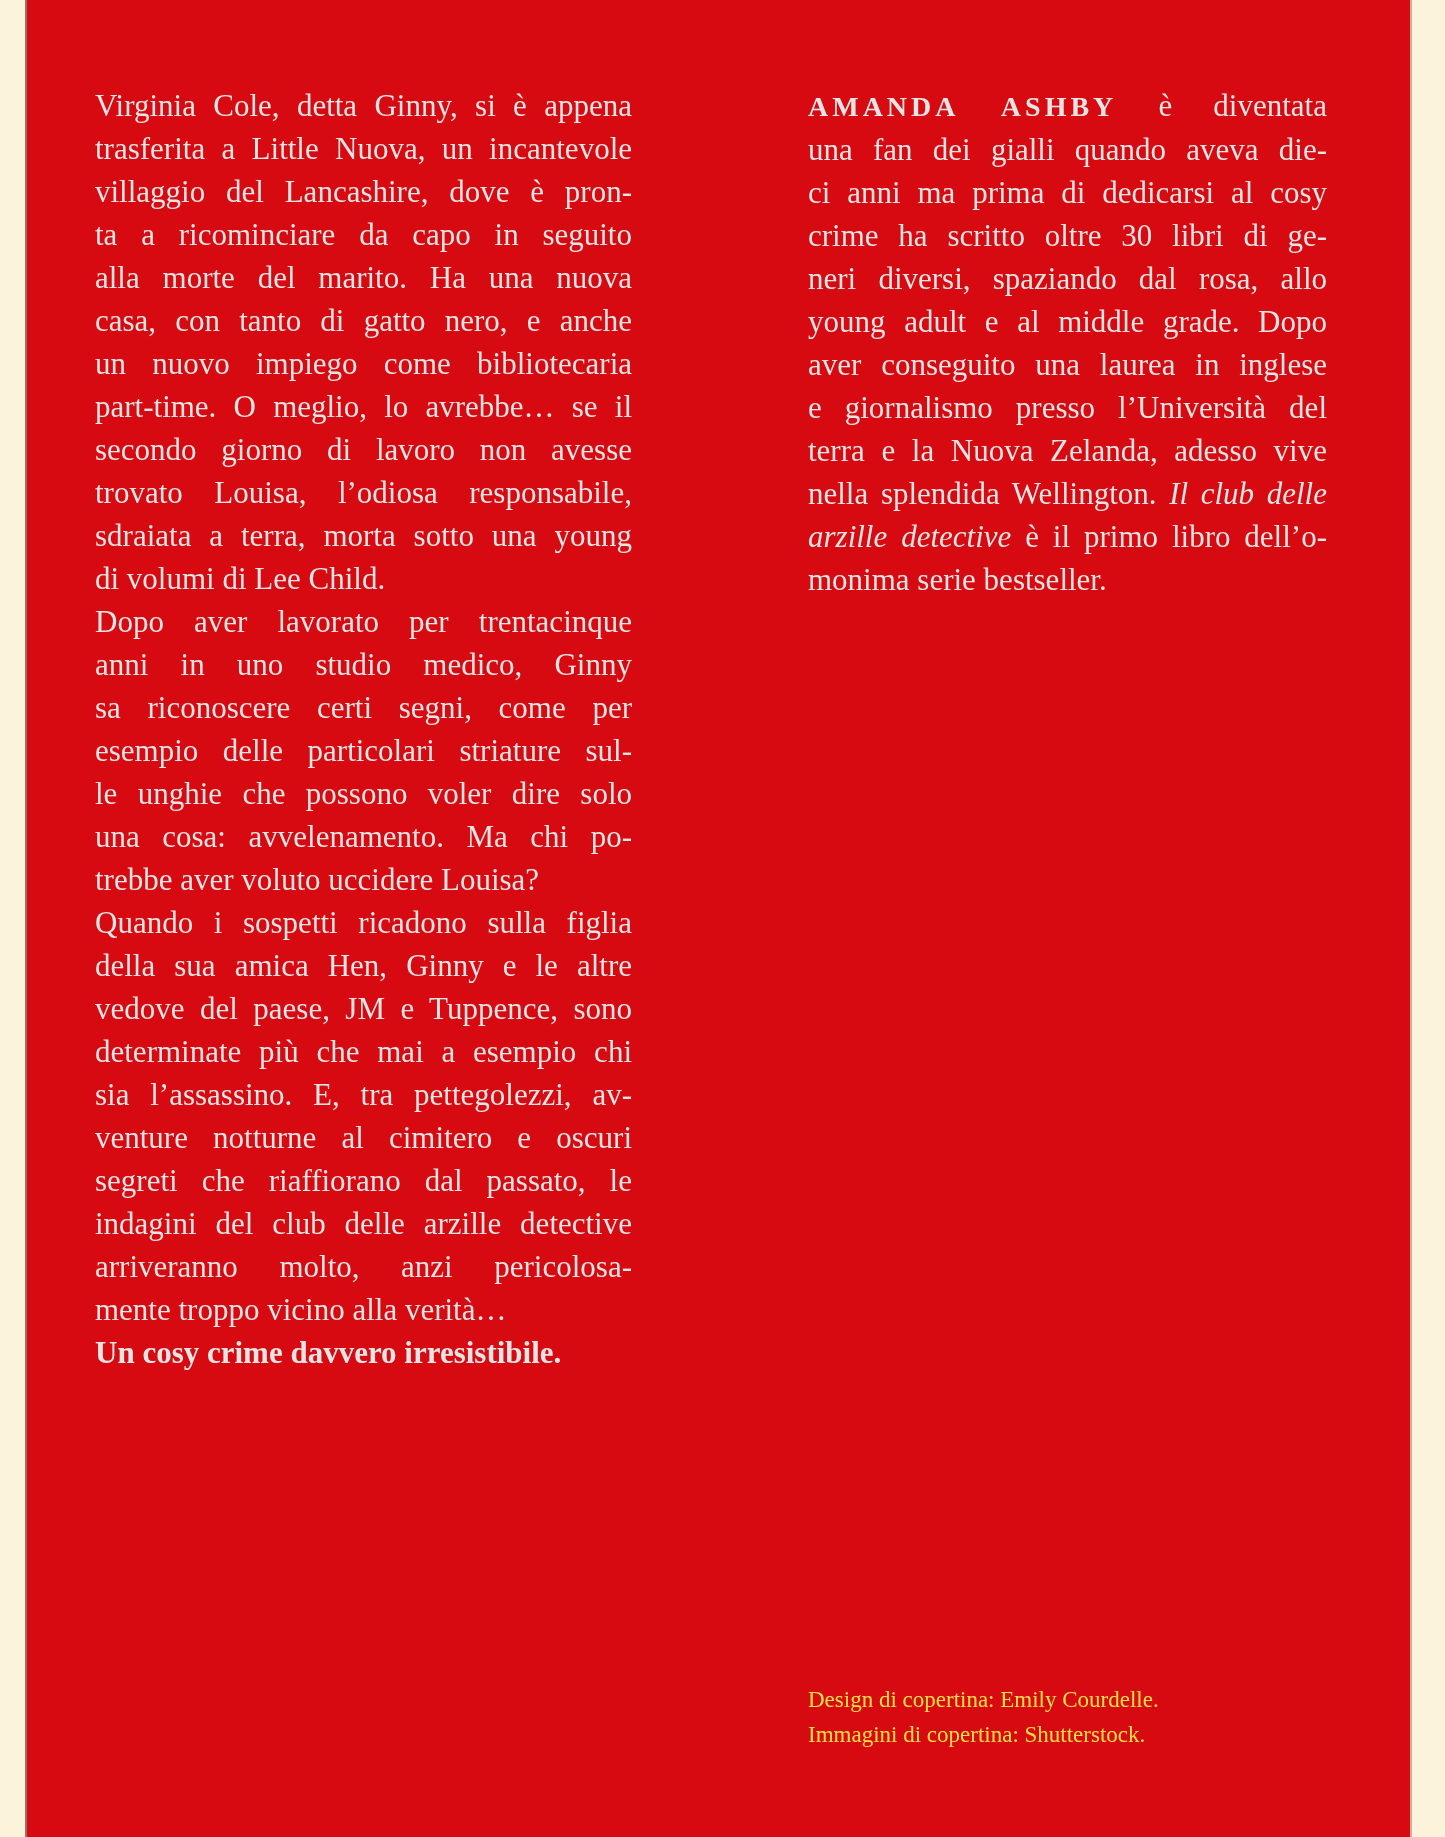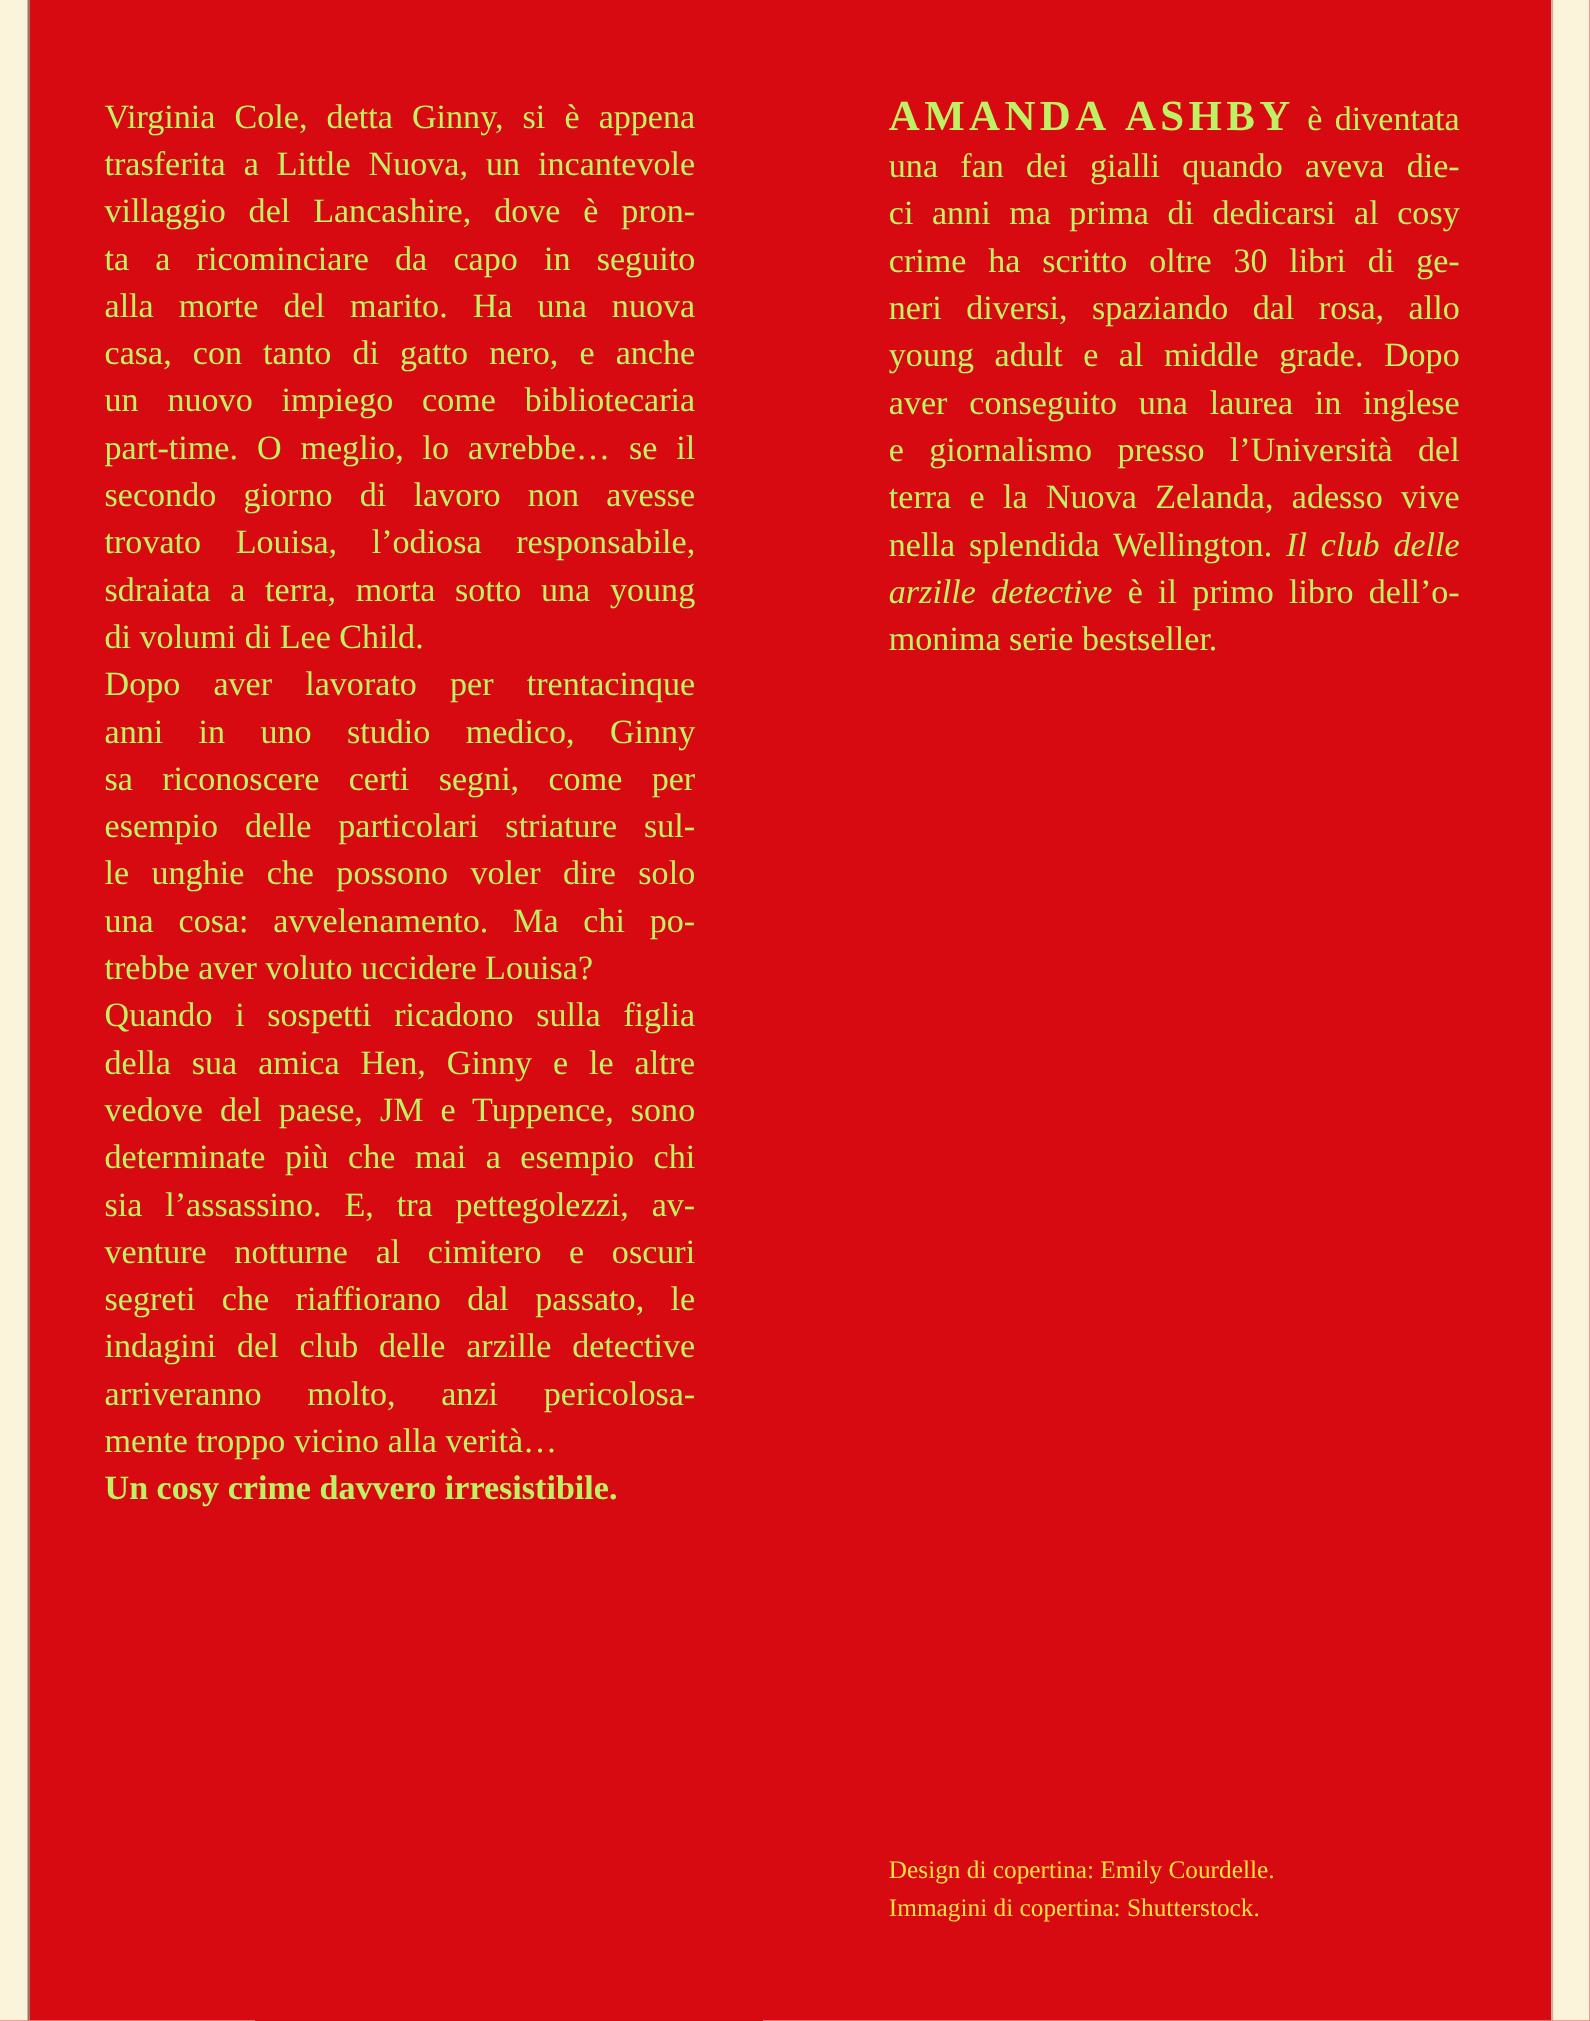--- a/index.html
+++ b/index.html
@@ -11,34 +11,34 @@
     font-family:"Liberation Serif","DejaVu Serif",serif;
   }
   .strip {
     position:absolute; top:0; height:100%;
     background:#fcf3db;
   }
   .strip.left  { left:0;  width:25px; border-right:2px solid rgba(70,5,5,0.55); }
   .strip.right { right:0; width:33px; border-left:2px solid rgba(120,10,10,0.30); }
   .col {
     position:absolute;
-    color:#bef264;
+    color:#e5e5e5;
     font-size:31px;
     line-height:43px;
   }
   .col-left  { left:95px;  top:84px; width:537px; }
   .col-right { left:808px; top:84px; width:519px; }
   .line { text-align:left; white-space:normal; }
   .line.just { text-align:justify; text-align-last:justify; }
   .seg-normal { font-style:normal; font-weight:normal; }
   .seg-bold   { font-weight:bold; }
   .seg-italic { font-style:italic; }
   .seg-author {
     font-weight:bold;
-    font-size:39px;
+    font-size:28px;
     letter-spacing:4px;
   }
   .credits {
     position:absolute;
     left:808px; top:1682px;
     color:#fde047;
     font-size:23px;
     line-height:35px;
   }
   .credits .line { text-align:left; }

